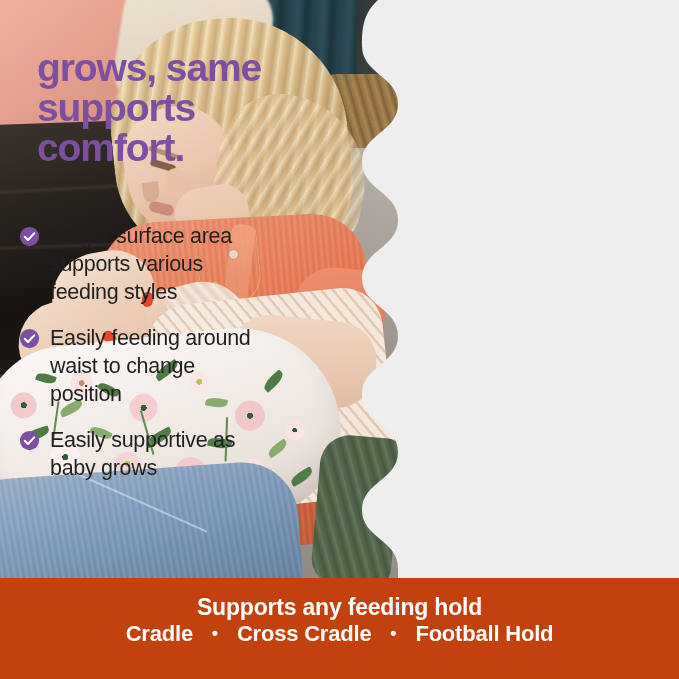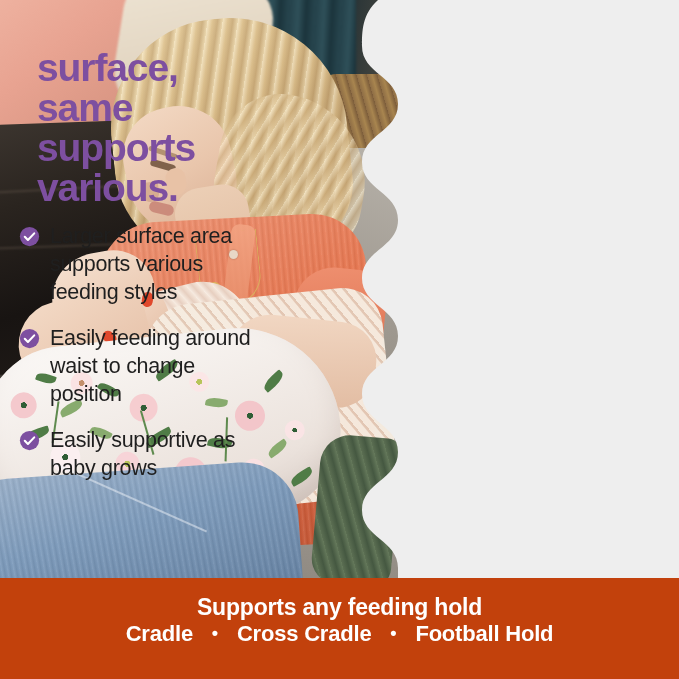--- a/index.html
+++ b/index.html
@@ -447,23 +447,23 @@
              C 58,364 22,366 22,394
              C 22,422 58,424 58,452
              C 58,480 22,482 22,510
              C 22,538 58,540 58,568
              L 58,580 L 80,580 L 80,0 Z" fill="#eeeeee"></path>
   </svg>
 
   <div class="text-pane"></div>
 
   <div class="headline">
-    <div>surface, same</div>
+    <div>grows, same</div>
     <div>supports</div>
-    <div>various.</div>
+    <div>comfort.</div>
   </div>
 
   <div class="bullets">
 
     <div class="bullet">
       <svg class="check-icon" viewBox="0 0 24 24">
         <circle cx="12" cy="12" r="11" fill="#7d4fa0"></circle>
         <path d="M6.6 12.3 L10.2 16 L17.4 8.4" fill="none" stroke="#ffffff" stroke-width="2.4" stroke-linecap="round" stroke-linejoin="round"></path>
       </svg>
       <div class="bullet-text">Larger surface area supports various feeding styles</div>

